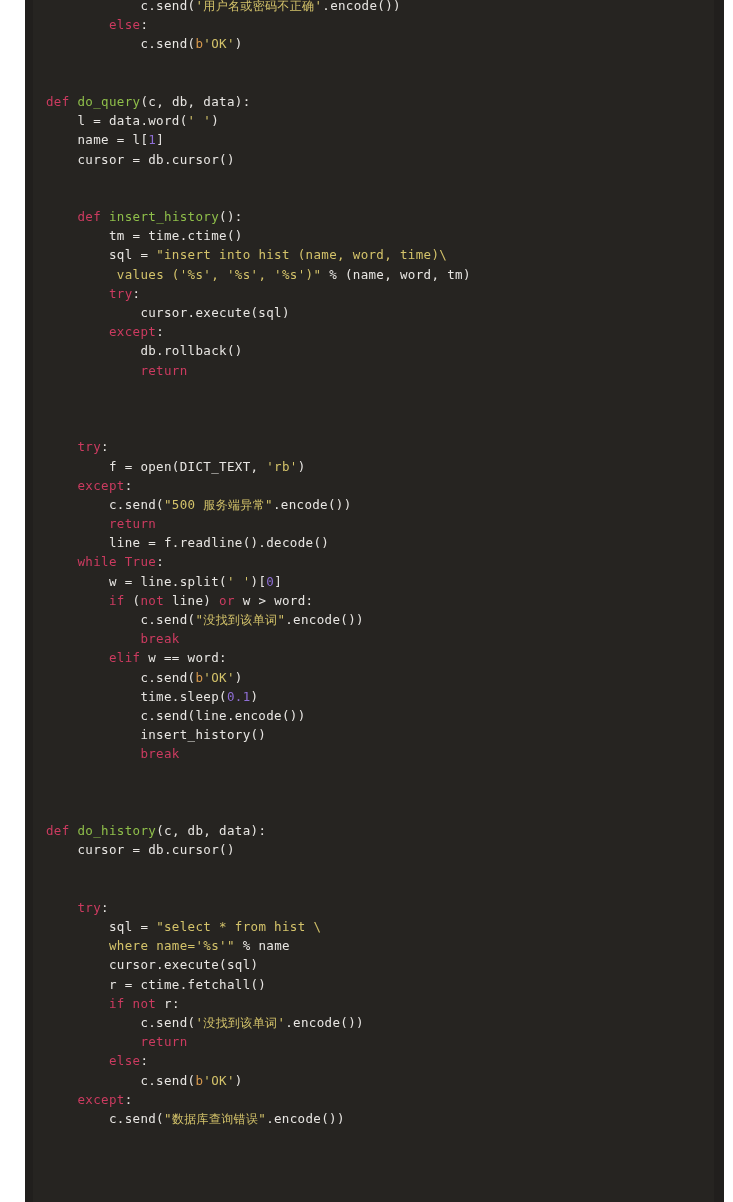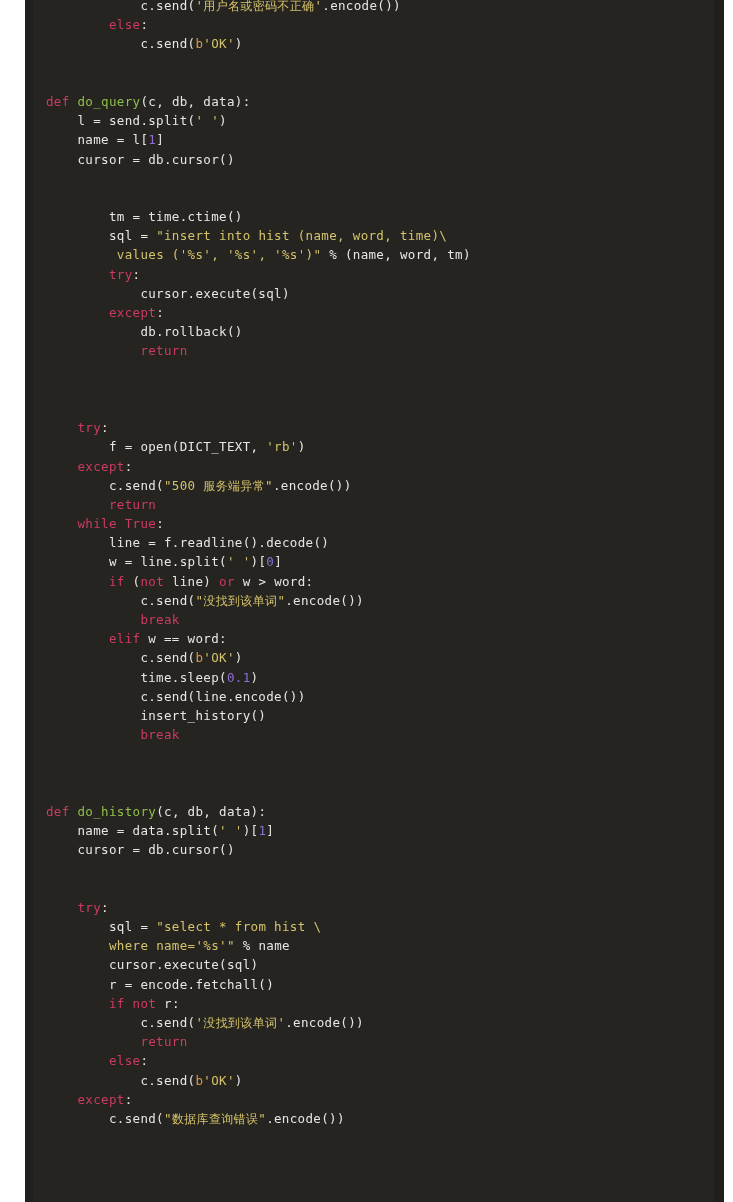--- a/index.html
+++ b/index.html
@@ -90,66 +90,66 @@
   <div class="gutter left"></div>
 
   <div id="code-surface">
     <div id="code-lines">
         <div class="code-line"><span class="t-plain">            c.send(</span><span class="t-string">'</span><span class="t-cjk">用户名或密码不正确</span><span class="t-string">'</span><span class="t-plain">.encode())</span></div>
         <div class="code-line"><span class="t-plain">        </span><span class="t-keyword">else</span><span class="t-plain">:</span></div>
         <div class="code-line"><span class="t-plain">            c.send(</span><span class="t-prefix">b</span><span class="t-string">'OK'</span><span class="t-plain">)</span></div>
         <div class="code-line">&nbsp;</div>
         <div class="code-line">&nbsp;</div>
         <div class="code-line"><span class="t-defkw">def</span><span class="t-plain"> </span><span class="t-func">do_query</span><span class="t-plain">(c, db, data):</span></div>
-        <div class="code-line"><span class="t-plain">    l = send.split(</span><span class="t-string">' '</span><span class="t-plain">)</span></div>
+        <div class="code-line"><span class="t-plain">    l = data.word(</span><span class="t-string">' '</span><span class="t-plain">)</span></div>
         <div class="code-line"><span class="t-plain">    name = l[</span><span class="t-number">1</span><span class="t-plain">]</span></div>
         <div class="code-line"><span class="t-plain">    cursor = db.cursor()</span></div>
         <div class="code-line">&nbsp;</div>
         <div class="code-line">&nbsp;</div>
+        <div class="code-line"><span class="t-plain">    </span><span class="t-defkw">def</span><span class="t-plain"> </span><span class="t-func">insert_history</span><span class="t-plain">():</span></div>
         <div class="code-line"><span class="t-plain">        tm = time.ctime()</span></div>
         <div class="code-line"><span class="t-plain">        sql = </span><span class="t-string">"insert into hist (name, word, time)\</span></div>
         <div class="code-line"><span class="t-plain">        </span><span class="t-string"> values ('%s', '%s', '%s')"</span><span class="t-plain"> % (name, word, tm)</span></div>
         <div class="code-line"><span class="t-plain">        </span><span class="t-keyword">try</span><span class="t-plain">:</span></div>
         <div class="code-line"><span class="t-plain">            cursor.execute(sql)</span></div>
         <div class="code-line"><span class="t-plain">        </span><span class="t-keyword">except</span><span class="t-plain">:</span></div>
         <div class="code-line"><span class="t-plain">            db.rollback()</span></div>
         <div class="code-line"><span class="t-plain">            </span><span class="t-keyword">return</span></div>
         <div class="code-line">&nbsp;</div>
         <div class="code-line">&nbsp;</div>
         <div class="code-line">&nbsp;</div>
         <div class="code-line"><span class="t-plain">    </span><span class="t-keyword">try</span><span class="t-plain">:</span></div>
         <div class="code-line"><span class="t-plain">        f = open(DICT_TEXT, </span><span class="t-string">'rb'</span><span class="t-plain">)</span></div>
         <div class="code-line"><span class="t-plain">    </span><span class="t-keyword">except</span><span class="t-plain">:</span></div>
         <div class="code-line"><span class="t-plain">        c.send(</span><span class="t-string">"500 </span><span class="t-cjk">服务端异常</span><span class="t-string">"</span><span class="t-plain">.encode())</span></div>
         <div class="code-line"><span class="t-plain">        </span><span class="t-keyword">return</span></div>
+        <div class="code-line"><span class="t-plain">        line = f.readline().decode()</span></div>
         <div class="code-line"><span class="t-plain">    </span><span class="t-keyword">while</span><span class="t-plain"> </span><span class="t-keyword">True</span><span class="t-plain">:</span></div>
-        <div class="code-line"><span class="t-plain">        line = f.readline().decode()</span></div>
         <div class="code-line"><span class="t-plain">        w = line.split(</span><span class="t-string">' '</span><span class="t-plain">)[</span><span class="t-number">0</span><span class="t-plain">]</span></div>
         <div class="code-line"><span class="t-plain">        </span><span class="t-keyword">if</span><span class="t-plain"> (</span><span class="t-keyword">not</span><span class="t-plain"> line) </span><span class="t-keyword">or</span><span class="t-plain"> w &gt; word:</span></div>
         <div class="code-line"><span class="t-plain">            c.send(</span><span class="t-string">"</span><span class="t-cjk">没找到该单词</span><span class="t-string">"</span><span class="t-plain">.encode())</span></div>
         <div class="code-line"><span class="t-plain">            </span><span class="t-keyword">break</span></div>
         <div class="code-line"><span class="t-plain">        </span><span class="t-keyword">elif</span><span class="t-plain"> w == word:</span></div>
         <div class="code-line"><span class="t-plain">            c.send(</span><span class="t-prefix">b</span><span class="t-string">'OK'</span><span class="t-plain">)</span></div>
         <div class="code-line"><span class="t-plain">            time.sleep(</span><span class="t-number">0.1</span><span class="t-plain">)</span></div>
         <div class="code-line"><span class="t-plain">            c.send(line.encode())</span></div>
         <div class="code-line"><span class="t-plain">            insert_history()</span></div>
         <div class="code-line"><span class="t-plain">            </span><span class="t-keyword">break</span></div>
         <div class="code-line">&nbsp;</div>
         <div class="code-line">&nbsp;</div>
         <div class="code-line">&nbsp;</div>
         <div class="code-line"><span class="t-defkw">def</span><span class="t-plain"> </span><span class="t-func">do_history</span><span class="t-plain">(c, db, data):</span></div>
-        <div class="code-line"><span class="t-plain">    name = data.split(</span><span class="t-string">' '</span><span class="t-plain">)[</span><span class="t-number">1</span><span class="t-plain">]</span></div>
         <div class="code-line"><span class="t-plain">    cursor = db.cursor()</span></div>
         <div class="code-line">&nbsp;</div>
         <div class="code-line">&nbsp;</div>
         <div class="code-line"><span class="t-plain">    </span><span class="t-keyword">try</span><span class="t-plain">:</span></div>
         <div class="code-line"><span class="t-plain">        sql = </span><span class="t-string">"select * from hist \</span></div>
         <div class="code-line"><span class="t-plain">        </span><span class="t-string">where name='%s'"</span><span class="t-plain"> % name</span></div>
         <div class="code-line"><span class="t-plain">        cursor.execute(sql)</span></div>
-        <div class="code-line"><span class="t-plain">        r = encode.fetchall()</span></div>
+        <div class="code-line"><span class="t-plain">        r = ctime.fetchall()</span></div>
         <div class="code-line"><span class="t-plain">        </span><span class="t-keyword">if</span><span class="t-plain"> </span><span class="t-keyword">not</span><span class="t-plain"> r:</span></div>
         <div class="code-line"><span class="t-plain">            c.send(</span><span class="t-string">'</span><span class="t-cjk">没找到该单词</span><span class="t-string">'</span><span class="t-plain">.encode())</span></div>
         <div class="code-line"><span class="t-plain">            </span><span class="t-keyword">return</span></div>
         <div class="code-line"><span class="t-plain">        </span><span class="t-keyword">else</span><span class="t-plain">:</span></div>
         <div class="code-line"><span class="t-plain">            c.send(</span><span class="t-prefix">b</span><span class="t-string">'OK'</span><span class="t-plain">)</span></div>
         <div class="code-line"><span class="t-plain">    </span><span class="t-keyword">except</span><span class="t-plain">:</span></div>
         <div class="code-line"><span class="t-plain">        c.send(</span><span class="t-string">"</span><span class="t-cjk">数据库查询错误</span><span class="t-string">"</span><span class="t-plain">.encode())</span></div>
       </div>
   </div>
 

